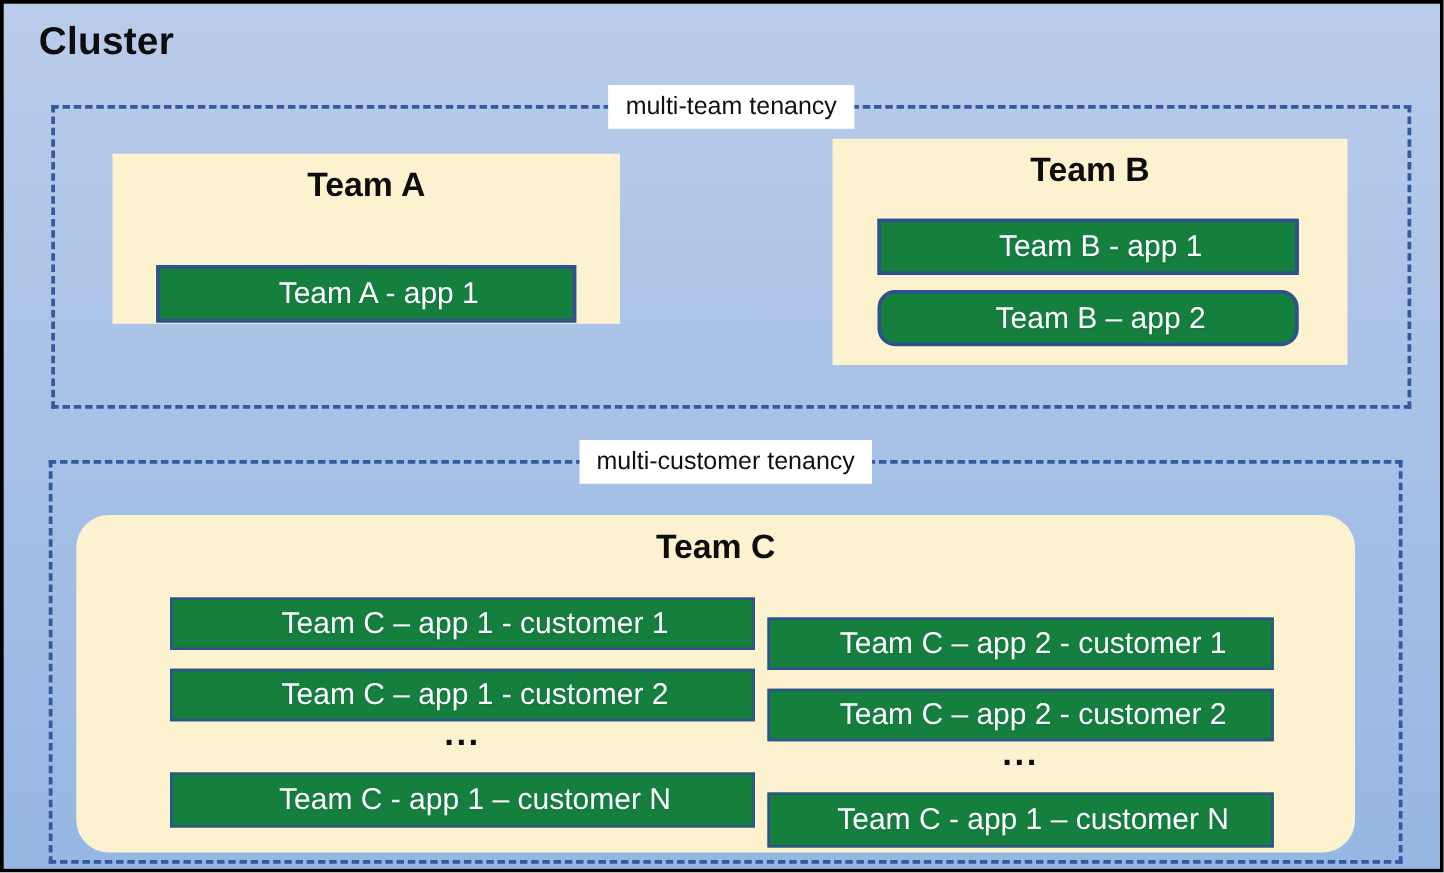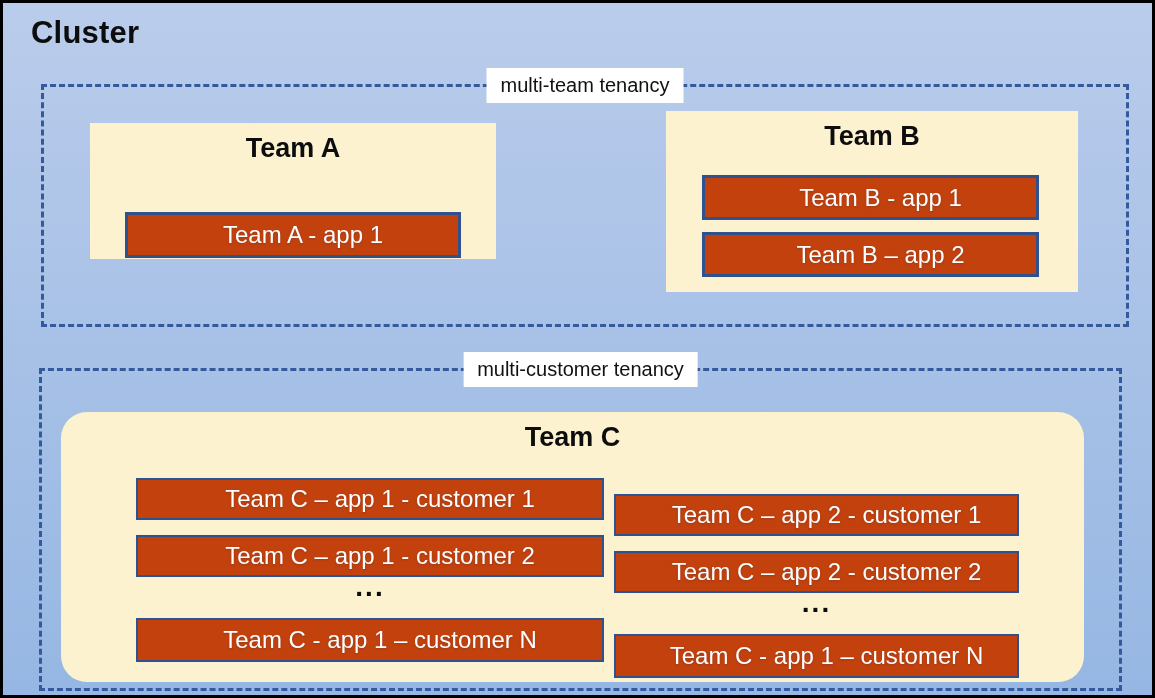--- a/index.html
+++ b/index.html
@@ -58,37 +58,37 @@
     left: 0; right: 0;
     top: 10px;
     text-align: center;
     font-size: 27px;
     font-weight: 700;
     color: #0d0d0d;
   }
 
   .app-box {
     position: absolute;
-    background: #c2410c;
+    background: #15803d;
     border: 3px solid #2f528f;
     color: #fdfeff;
     font-size: 24px;
     display: flex;
     align-items: center;
     justify-content: center;
     white-space: nowrap;
     text-shadow: 0 1px 2px rgba(31,50,94,0.25);
     padding-left: 20px;
   }
   .app-box.thin { border-width: 2px; }
 
   
   #app-a1 { left: 35px; top: 89px;  width: 336px; height: 46px; }
   #app-b1 { left: 36px; top: 64px;  width: 337px; height: 45px; }
-  #app-b2 { left: 36px; top: 121px; width: 337px; height: 45px; }
+  #app-b2 { left: 36px; top: 121px; width: 337px; height: 45px; border-radius: 14px; }
 
   
   .col-left  { left: 75px;  width: 468px; }
   .col-right { left: 553px; width: 405px; margin-top: 16px; }
   .row-1 { top: 66px;  height: 42px; }
   .row-2 { top: 123px; height: 42px; }
   .row-n { top: 206px; height: 44px; }
 
   .ellipsis {
     position: absolute;

